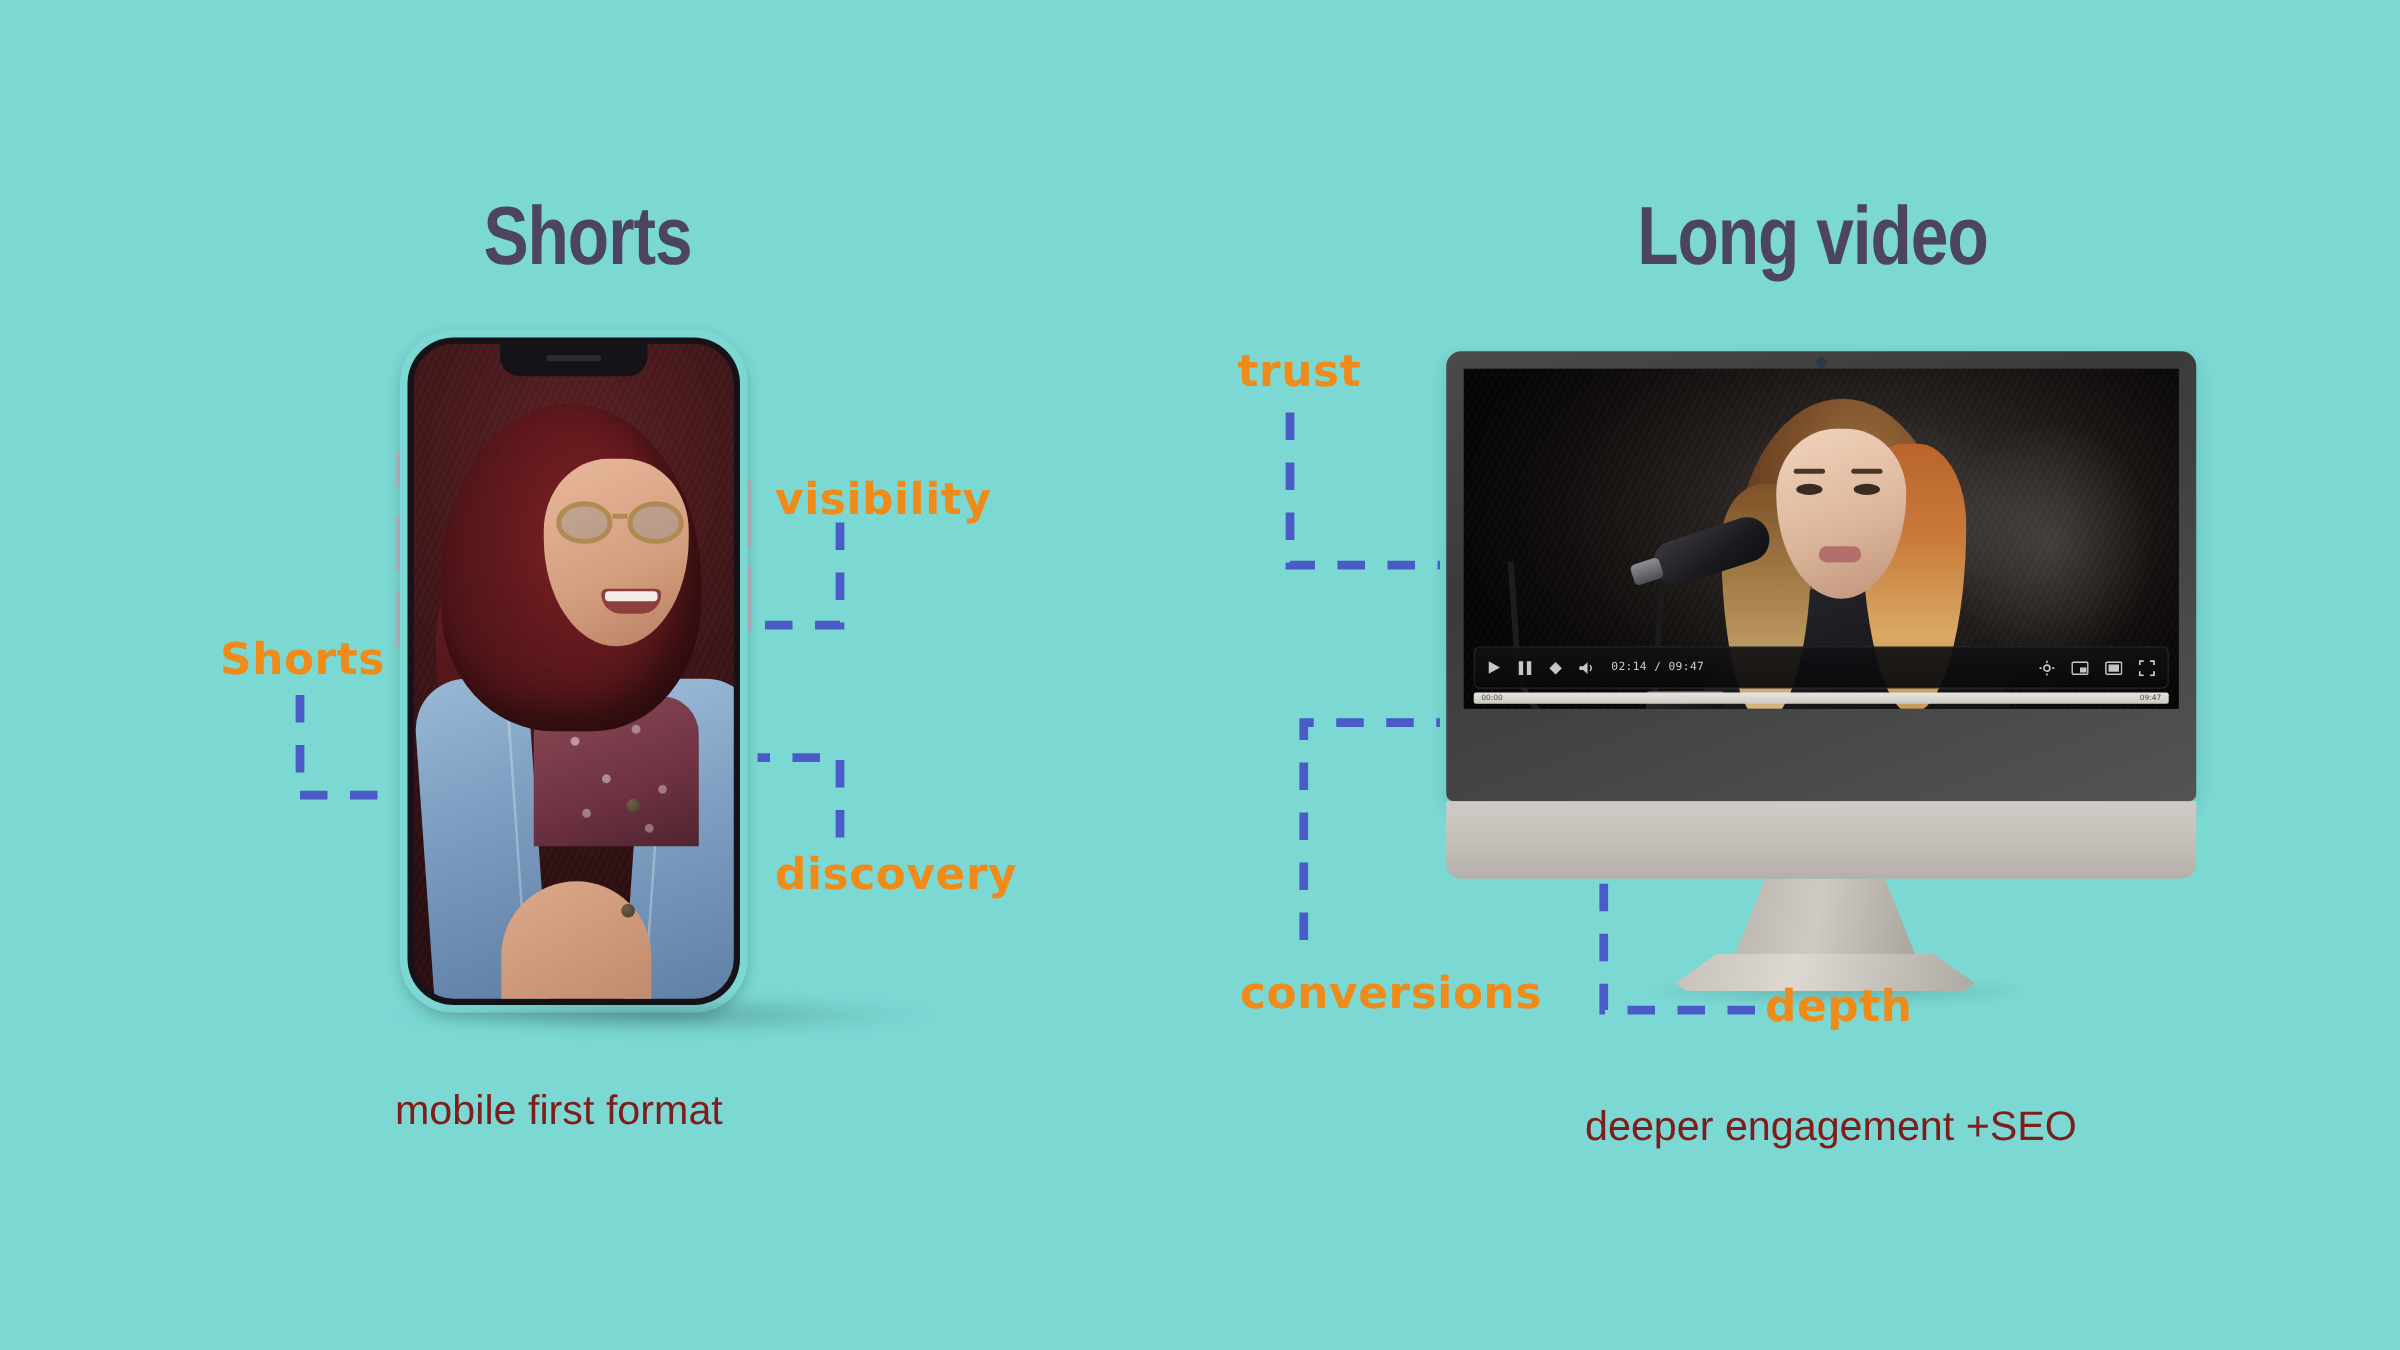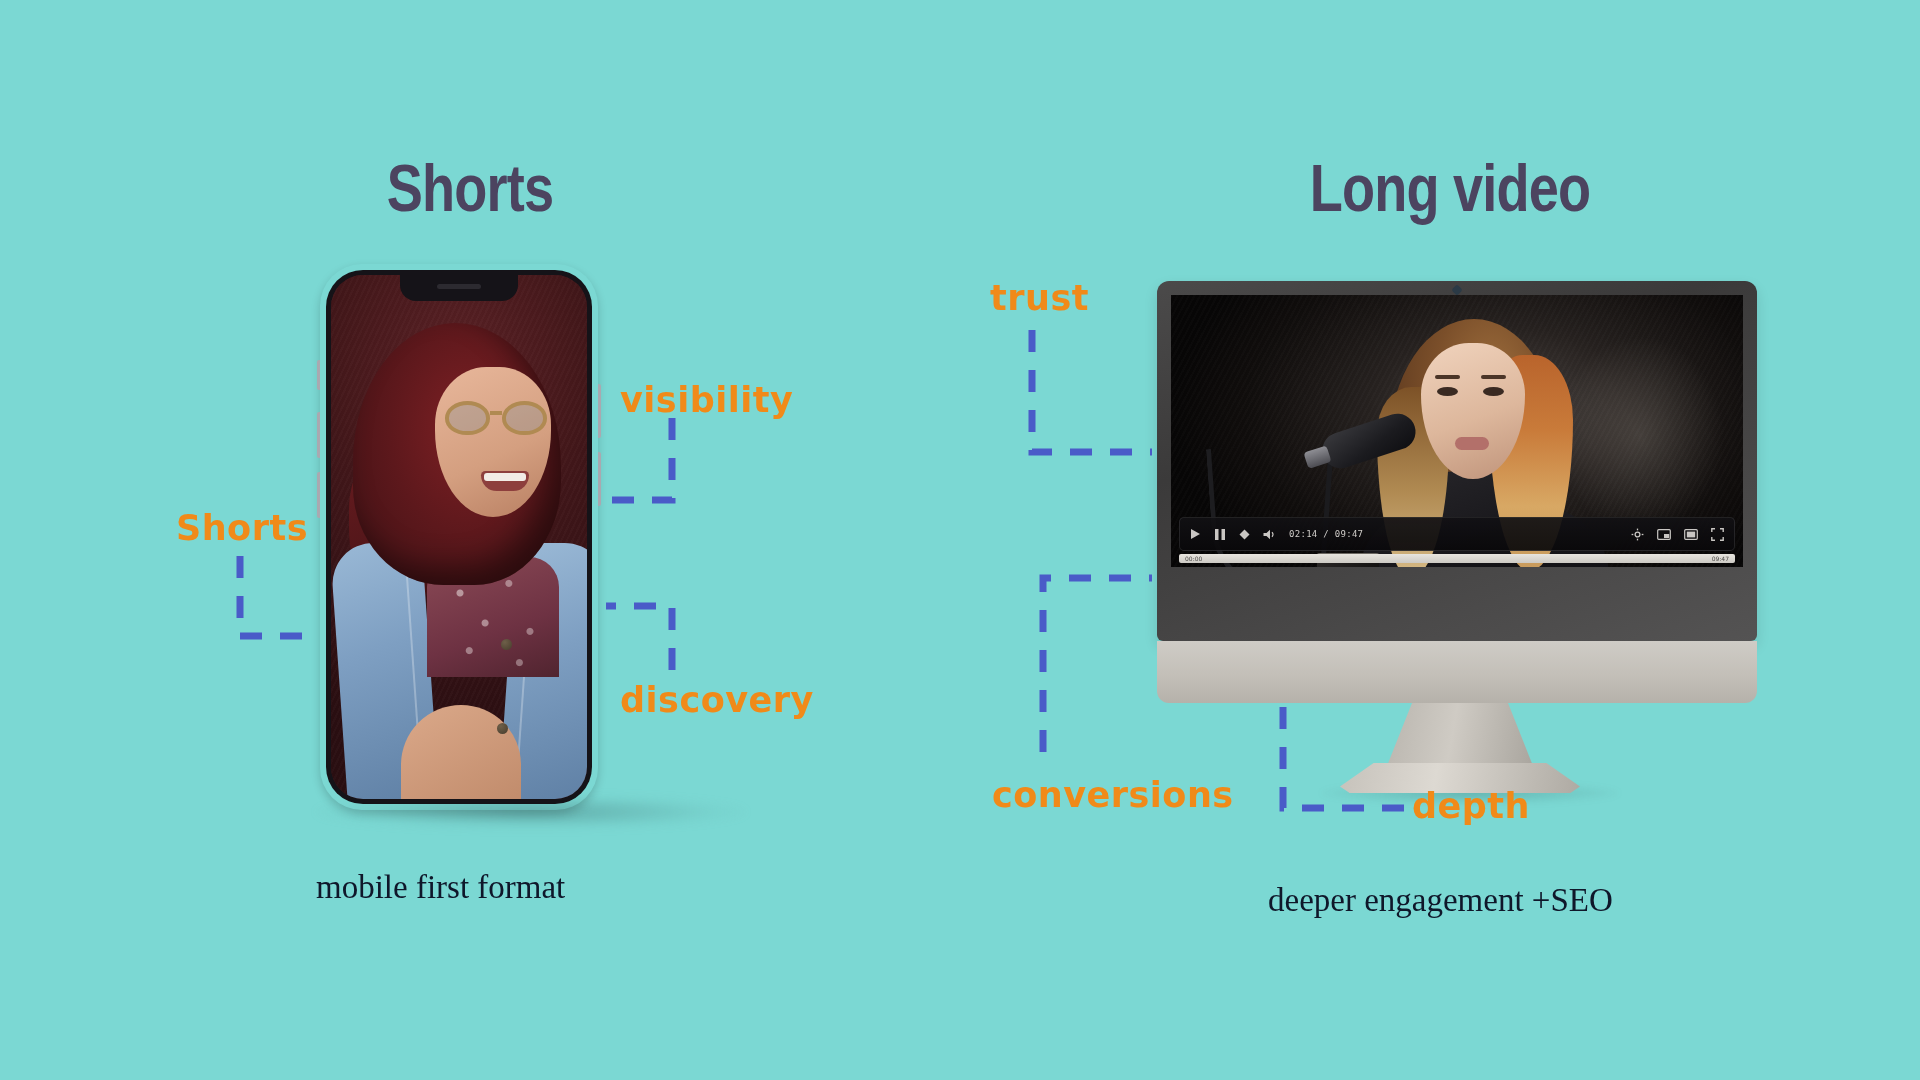--- a/index.html
+++ b/index.html
@@ -44,22 +44,22 @@
   #label-spead       { left: 176px;  top: 508px; }
   #label-visibility  { left: 620px;  top: 380px; }
   #label-discovery   { left: 620px;  top: 680px; }
   #label-trust       { left: 990px;  top: 278px; text-align: center; }
   #label-conversions { left: 992px;  top: 755px; margin-top: 20px; }
   #label-depth       { left: 1412px; top: 786px; }
 
   
   .caption {
     position: absolute;
-    color: #0f172a;
-    font-family: Liberation Serif, serif;
+    color: #7f1d1d;
+    font-family: Liberation Sans, sans-serif;
     font-weight: 400;
     font-size: 33px;
     white-space: nowrap;
   }
   #caption-phone   { left: 316px;  top: 869px; }
   #caption-monitor { left: 1268px; top: 882px; }
 
   
   .connectors {
     position: absolute; left: 0; top: 0;

